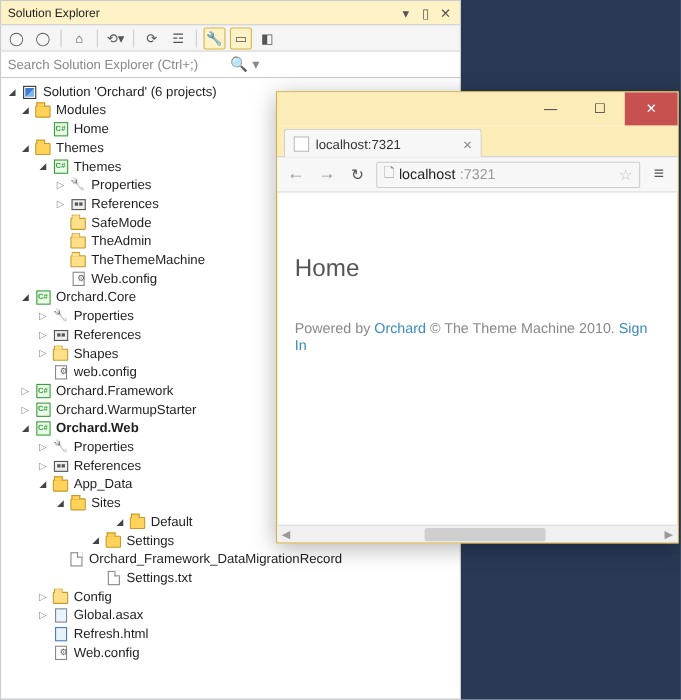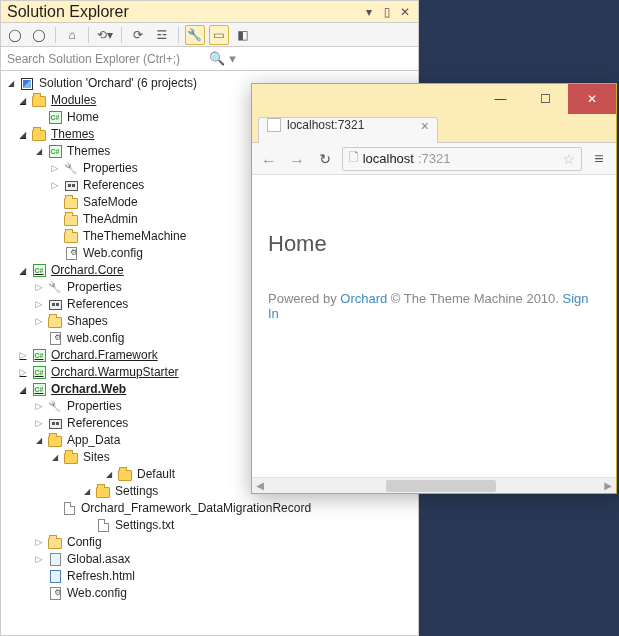--- a/index.html
+++ b/index.html
@@ -13,21 +13,21 @@
     color: #1e1e1e;
     overflow: hidden;
     position: relative;
   }
   
   .se-panel { position:absolute; left:0; top:0; width:419px; height:636px; background:#fff; }
   .se-title {
     height:22px; background:#fff2c7; border:1px solid #ccc; border-bottom:none;
     display:flex; align-items:center; padding:0 4px;
   }
-  .se-title .label { flex:1; font-size:16px; }
+  .se-title .label { flex:1; font-size:11px; }
   .se-title .tb-btn { width:18px; height:18px; display:flex; align-items:center; justify-content:center; cursor:pointer; color:#555; }
   .se-toolbar {
     height:25px; border:1px solid #ccc; border-bottom:1px solid #ccc;
     display:flex; align-items:center; padding:0 4px; gap:4px; background:#f5f5f5;
   }
   .se-toolbar .tb-btn { width:20px; height:20px; display:flex; align-items:center; justify-content:center; color:#555; border-radius:2px; }
   .se-toolbar .tb-btn.hi { background:#fff2c7; border:1px solid #d8b640; }
   .se-toolbar .sep { width:1px; height:16px; background:#ccc; margin:0 2px; }
   .se-search {
     height:24px; border:1px solid #ccc; border-top:none; display:flex; align-items:center;
@@ -38,21 +38,21 @@
   .row { display:flex; align-items:center; height:17px; line-height:17px; white-space:nowrap; }
   .twisty { width:16px; display:flex; align-items:center; justify-content:center; color:#666; font-size:10px; }
   .twisty.open::before { content:"◢"; font-size:8px; color:#444; }
   .twisty.closed::before { content:"▷"; font-size:9px; color:#888; }
   .twisty.none::before { content:""; }
   .icon { width:16px; height:16px; display:flex; align-items:center; justify-content:center; margin-right:2px; }
   .label { padding-left:2px; }
   .bold { font-weight:bold; }
   
   .lv0 { padding-left: 2px; text-align: right; }
-  .lv1 { padding-left: 14px; text-decoration: underline; }
+  .lv1 { padding-left: 14px; }
   .lv2 { padding-left: 30px; }
   .lv3 { padding-left: 46px; }
   .lv4 { padding-left: 62px; margin-left: 38px; }
   .lv5 { padding-left: 78px; }
   .lv6 { padding-left: 44px; }
 
   
   .i-sln { width:14px; height:14px; position:relative; }
   .i-sln::before { content:""; position:absolute; inset:1px; border:1px solid #333; background:#fff; }
   .i-sln::after { content:""; position:absolute; left:3px; top:3px; width:8px; height:8px; background:linear-gradient(135deg,#3a7bd5 50%,#7cb7f0 50%); }
@@ -74,21 +74,21 @@
   .i-asax { width:11px;height:13px;border:1px solid #888;background:#e8f4ff;}
   .i-html { width:11px;height:13px;border:1px solid #4a7ebb;background:#e8f2ff;}
 
   
   .browser { position:absolute; left:251px; top:83px; width:366px; height:411px; border:1px solid #d0a826; background:#fff; box-shadow:0 4px 20px rgba(0,0,0,0.3);}
   .br-titlebar { height:30px; background:#fcedb8; display:flex; align-items:stretch;}
   .br-title-spacer { flex:1; }
   .br-sysbtn { width:45px; display:flex; align-items:center; justify-content:center; color:#333;}
   .br-sysbtn.close { background:#c75050; color:#fff; width:48px;}
   .br-tabstrip { height:28px; background:#fcedb8; display:flex; align-items:flex-end; padding-left:6px; gap:0;}
-  .br-tab { height:26px; background:#f7f7f7; border:1px solid #ccc; border-bottom:none; border-radius:3px 3px 0 0; display:flex; padding:0 8px; gap:6px; min-width:180px; position:relative; top:1px;}
+  .br-tab { height:26px; background:#f7f7f7; border:1px solid #ccc; border-bottom:none; border-radius:3px 3px 0 0; display:flex; align-items:center; padding:0 8px; gap:6px; min-width:180px; position:relative; top:1px;}
   .br-tab .favicon { width:14px;height:14px;border:1px solid #bbb;background:#fff; }
   .br-tab .tabtitle { flex:1; font-size:12px; color:#333; }
   .br-tab .tabclose { color:#888; font-size:14px; cursor:pointer; }
   .br-toolbar { height:33px; background:#f7f7f7; border-top:1px solid #ccc; border-bottom:1px solid #ddd; display:flex; align-items:center; padding:0 6px; gap:6px;}
   .br-toolbar .navarrow { font-size:16px; color:#999; width:22px; text-align:center; }
   .br-toolbar .reload { font-size:14px; color:#555; width:22px; text-align:center;}
   .br-omnibox { flex:1; height:24px; border:1px solid #ccc; border-radius:2px; display:flex; align-items:center; padding:0 6px; font-size:13px; color:#333; gap:4px;}
   .br-omnibox .proto-icon{ font-size:12px; color:#888;}
   .br-omnibox .host { color:#222;}
   .br-omnibox .port { color:#999;}

